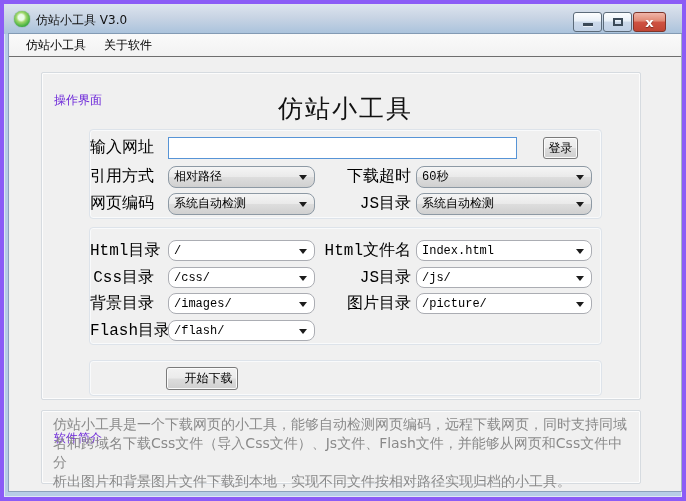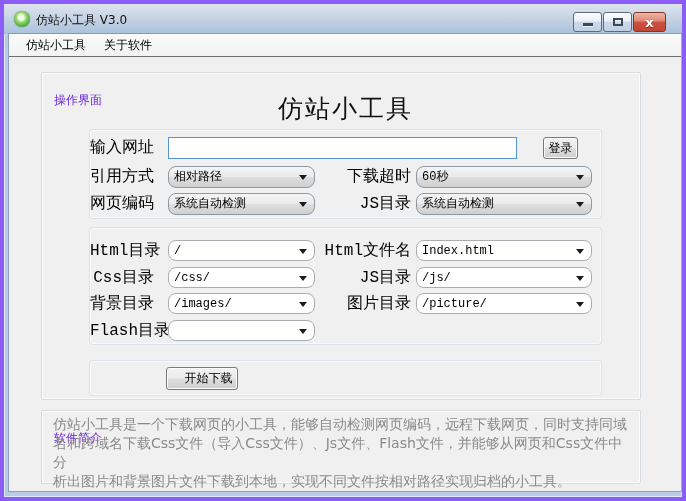--- a/index.html
+++ b/index.html
@@ -221,20 +221,21 @@
           <span class="arrow"></span>
         </div>
         <span class="flabel lab-r p2r3">图片目录</span>
         <div class="combo combo-white ctl-r p2r3">
           <span class="val">/picture/</span>
           <span class="arrow"></span>
         </div>
 
         <span class="flabel lab-l p2r4">Flash目录</span>
         <div class="combo combo-white ctl-l p2r4">
+          <span class="val">/flash/</span>
           <span class="arrow"></span>
         </div>
       </div>
 
       <div class="panel panel3">
         <div class="btn btn-start">开始下载</div>
       </div>
     </div>
 
     <div class="groupbox gb-info">

